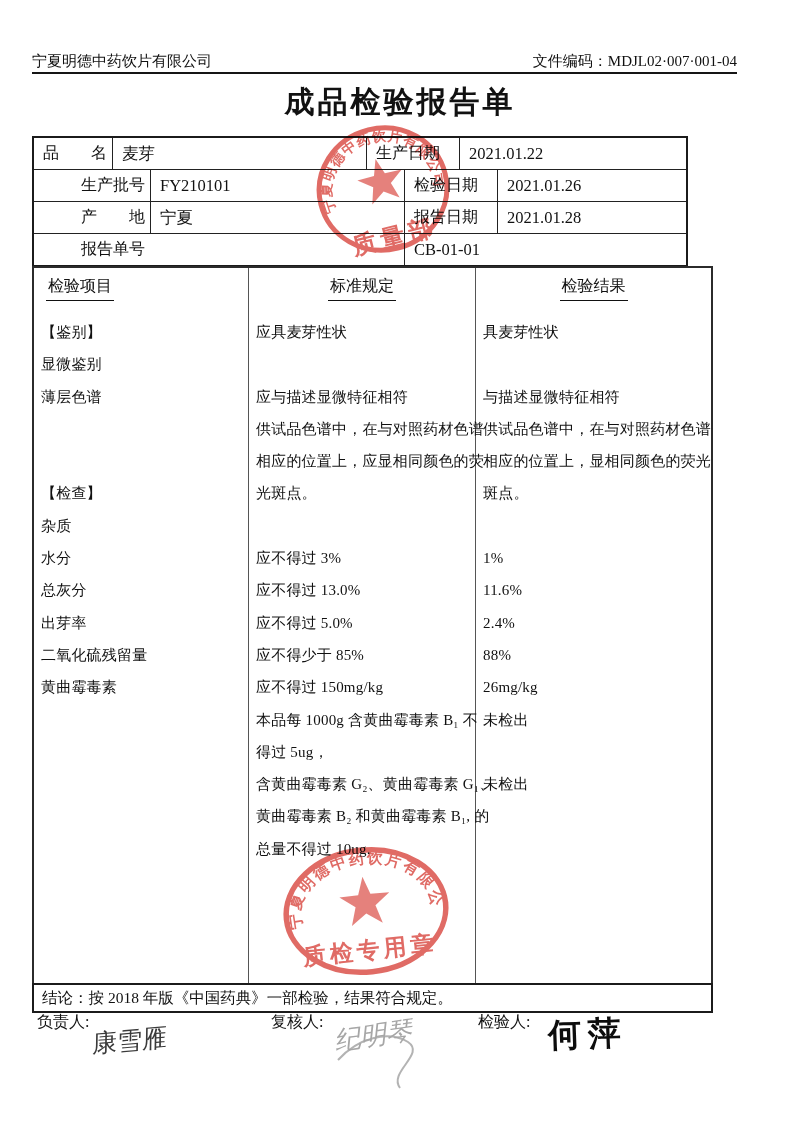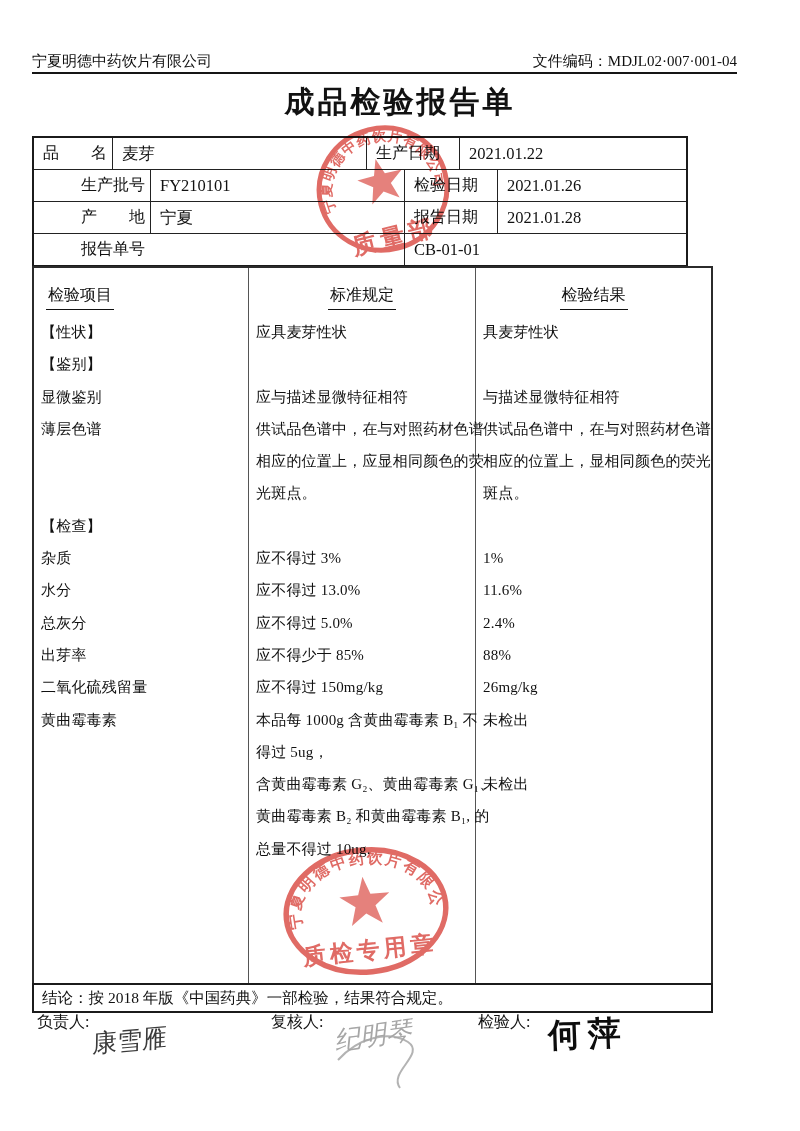--- a/index.html
+++ b/index.html
@@ -35,21 +35,21 @@
   
   .main-table {
     position:absolute; left:32px; top:266px; width:681px; height:719px;
     box-sizing:border-box; border:2px solid #2b2b2b; display:flex;
   }
   .mcol { position:relative; box-sizing:border-box; height:100%; }
   .mcol1 { width:225px; }
   .mcol2 { width:228px; border-left:1.5px solid #555; border-right:1.5px solid #555; }
   .mcol3 { flex:1; }
   .mhead {
-    height:48px; box-sizing:border-box; padding-top:17px; font-size:16px;
+    height:48px; box-sizing:border-box; padding-top:8px; font-size:16px;
     display:flex; justify-content:center; align-items:flex-start;
   }
   .mcol1 .mhead { justify-content:flex-start; padding-left:12px; }
   .hlabel { border-bottom:1px solid #111; padding:0 2px 3px 2px; }
   .mline {
     height:32.3px; line-height:32.3px; font-size:15px; letter-spacing:0.2px;
     padding-left:7px; white-space:nowrap;
   }
   
   .conclusion {
@@ -113,21 +113,20 @@
     <div class="icell">报告单号</div>
     <div class="icell bl ival">CB-01-01</div>
   </div>
 </div>
 
 <div class="main-table">
   <div class="mcol mcol1" id="mcol1">
     <div class="mhead">
         <span class="hlabel">检验项目</span>
       </div>
-  <div class="mline">【性状】</div>
       <div class="mline">【鉴别】</div>
       <div class="mline">显微鉴别</div>
       <div class="mline">薄层色谱</div>
       <div class="mline"></div>
       <div class="mline"></div>
       <div class="mline">【检查】</div>
       <div class="mline">杂质</div>
       <div class="mline">水分</div>
       <div class="mline">总灰分</div>
       <div class="mline">出芽率</div>

